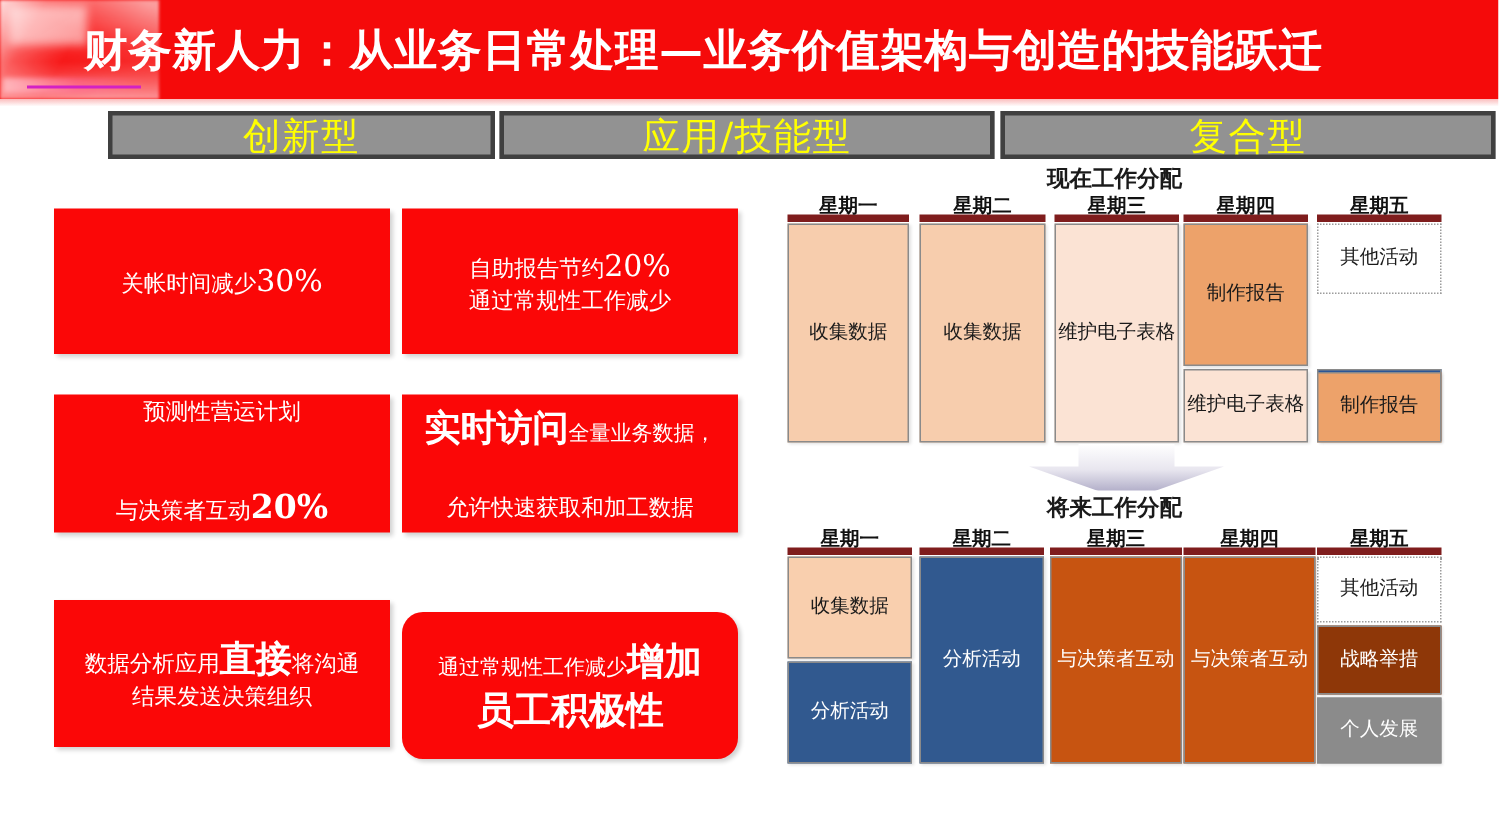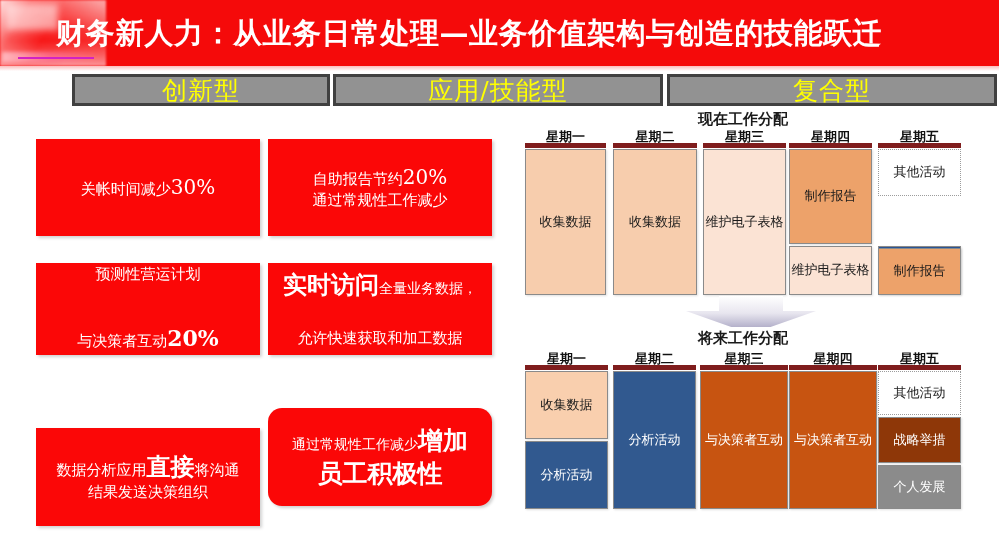--- a/index.html
+++ b/index.html
@@ -87,21 +87,21 @@
   .t-big   {font-size:20px;font-weight:normal;}
   .t-bigb  {font-size:22px;font-weight:bold;}
   .t-bigb2 {font-size:24px;font-weight:bold;}
   .t-xl    {font-size:25px;font-weight:bold;}
   .t-sm    {font-size:14px;font-weight:normal;}
 
   #card-0{left:36px;top:139px;width:224px;height:97px;}
   #card-1{left:268px;top:139px;width:224px;height:97px;}
   #card-2{left:36px;top:263px;width:224px;height:92px;gap:40px;}
   #card-3{left:268px;top:263px;width:224px;height:92px;gap:29px;}
-  #card-4{left:36px;top:428px;width:224px;height:98px;}
+  #card-4{left:36px;top:400px;width:224px;height:98px;}
   #card-5{left:268px;top:408px;width:224px;height:98px;}
 
   
   .chart{position:absolute;}
   .chart-title{
     position:absolute;
     background:#ffffff;
     display:flex;align-items:center;justify-content:center;
     font-size:15px;font-weight:bold;color:#1a1a1a;
     font-family:"DejaVu Sans","Liberation Sans",sans-serif;

